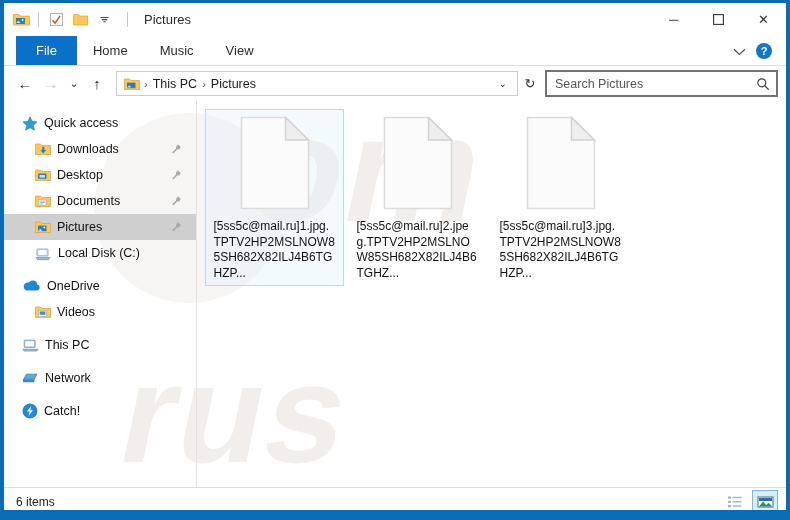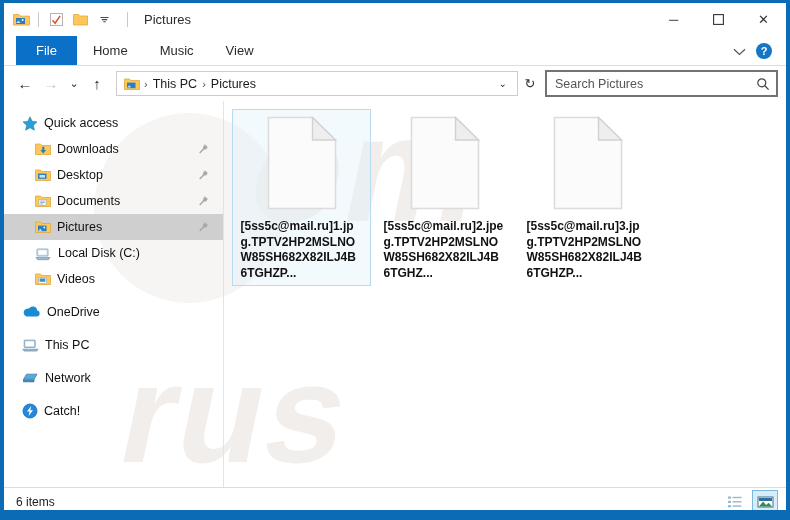--- a/index.html
+++ b/index.html
@@ -141,21 +141,21 @@
   
   #body {
     position: relative; z-index: 2;
     display: flex;
     height: 386px;
     background: transparent;
   }
 
   
   #sidebar {
-    width: 220px;
+    width: 193px;
     box-sizing: border-box;
     padding-top: 9px;
     border-right: 1px solid #e3e3e3;
     background: transparent;
   }
   .nav-item {
     height: 26px;
     display: flex; align-items: center;
     padding-left: 18px;
     font-size: 12.5px; color: #111;
@@ -167,21 +167,21 @@
   .nav-label { margin-left: 6px; white-space: nowrap; }
   .pin { position: absolute; right: 14px; color: #9a9a9a; font-size: 11px; }
 
   
   #filepane {
     flex: 1;
     position: relative;
     padding: 8px 0 0 6px;
     background: transparent;
   }
-  #grid { display: flex; flex-wrap: wrap; font-weight: bold; }
+  #grid { display: flex; flex-wrap: wrap; }
   .file-item {
     width: 139px;
     margin: 0 2px 6px 2px;
     padding: 6px 3px 4px 3px;
     box-sizing: border-box;
     border: 1px solid transparent;
     display: flex; flex-direction: column; align-items: center;
   }
   .file-item.selected {
     border: 1px solid #b6dbf2;
@@ -388,37 +388,37 @@
         <div class="nav-item indent">
           <span style="display: flex; align-items: center;">
             <svg width="17" height="15" viewBox="0 0 17 15">
         <rect x="2" y="3" width="11" height="7" rx="0.6" fill="#cfe2f0" stroke="#7ba2bf" stroke-width="0.8"></rect>
         <rect x="3.4" y="4.3" width="8.2" height="4.4" fill="#ffffff"></rect>
         <path d="M1 11.5h14l-1.6 2.2H2.6z" fill="#9bbcd4" stroke="#6f93ae" stroke-width="0.7"></path>
             </svg>
           </span>
           <span class="nav-label">Local Disk (C:)</span>
         </div>
+        <div class="nav-item group">
+          <span style="display: flex; align-items: center;">
+            <svg width="19" height="14" viewBox="0 0 19 14">
+        <path d="M4.6 11.5h10.2a3 3 0 0 0 .35-5.95A4.4 4.4 0 0 0 7 3.6a3.35 3.35 0 0 0-2.4 7.9z" fill="#1a8ad4"></path>
+            </svg>
+          </span>
+          <span class="nav-label">OneDrive</span>
+        </div>
         <div class="nav-item indent">
           <span style="display: flex; align-items: center;">
             <svg width="16" height="14" viewBox="0 0 16 14">
       <path d="M0.5 2h5l1.3 1.5H15.5v9H0.5z" fill="#ffc65c" stroke="#e0a93b" stroke-width="0.8"></path>
       <rect x="3.5" y="5.4" width="8" height="6" fill="#ffffff" stroke="#9fb6c6" stroke-width="0.7"></rect>
               <rect x="4.6" y="6.4" width="5.8" height="3.4" fill="#4a8fc4"></rect>
             </svg>
           </span>
           <span class="nav-label">Videos</span>
-        </div>
-        <div class="nav-item group">
-          <span style="display: flex; align-items: center;">
-            <svg width="19" height="14" viewBox="0 0 19 14">
-        <path d="M4.6 11.5h10.2a3 3 0 0 0 .35-5.95A4.4 4.4 0 0 0 7 3.6a3.35 3.35 0 0 0-2.4 7.9z" fill="#1a8ad4"></path>
-            </svg>
-          </span>
-          <span class="nav-label">OneDrive</span>
         </div>
         <div class="nav-item group">
           <span style="display: flex; align-items: center;">
             <svg width="17" height="14" viewBox="0 0 17 14">
         <rect x="2.2" y="2.2" width="11" height="7.2" rx="0.5" fill="#b9d4e8" stroke="#6f93ae" stroke-width="0.8"></rect>
         <rect x="3.4" y="3.3" width="8.6" height="5" fill="#ffffff"></rect>
         <path d="M0.8 11.2h15.4l-1.4 1.9H2.2z" fill="#96b9d2" stroke="#6f93ae" stroke-width="0.7"></path>
             </svg>
           </span>
           <span class="nav-label">This PC</span>

